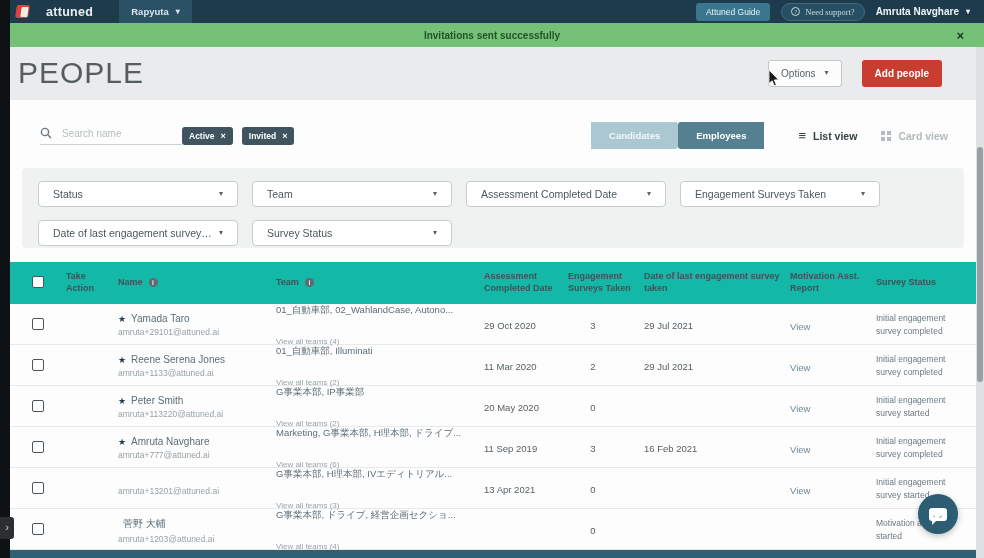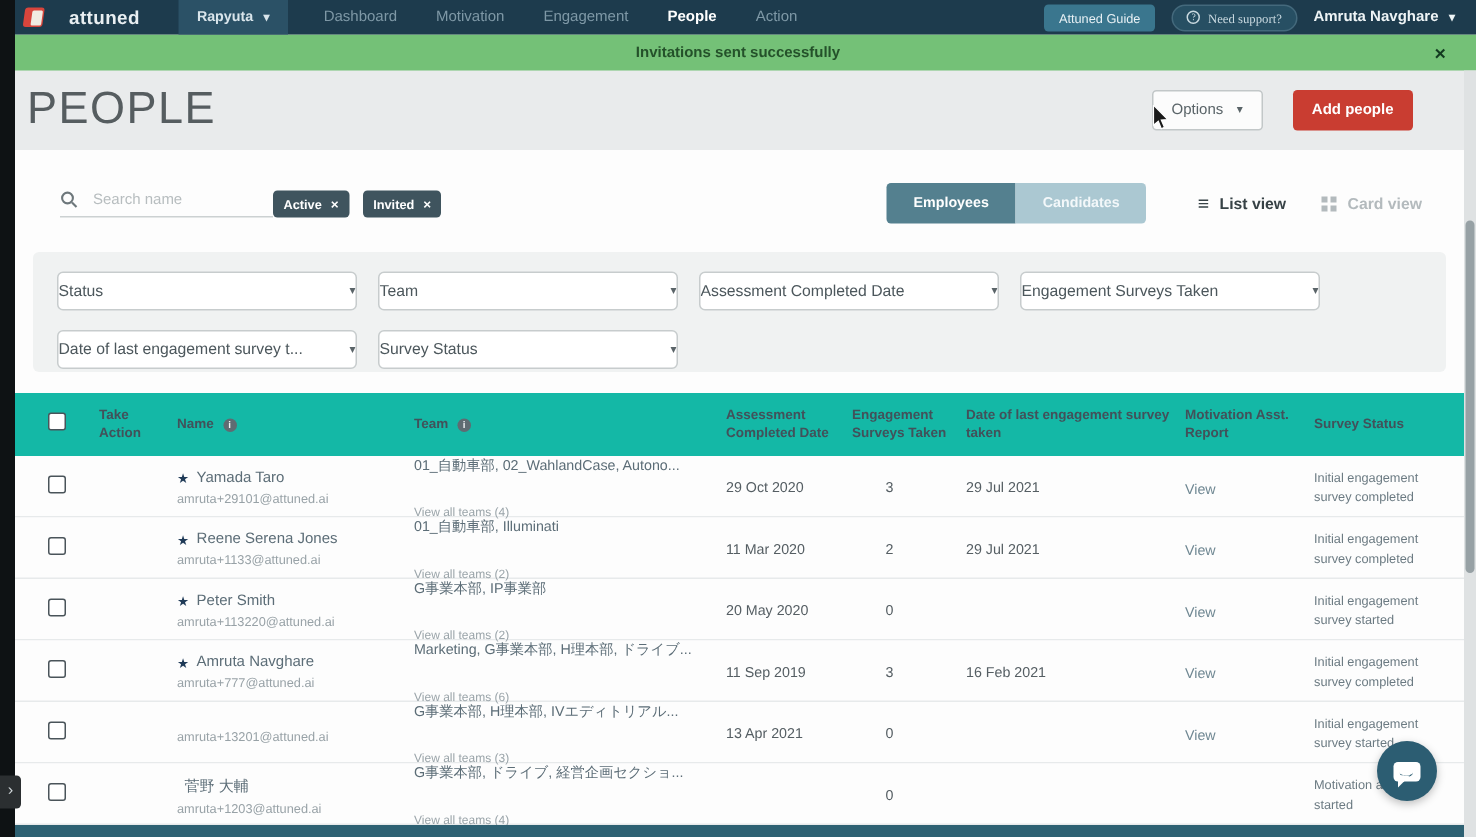--- a/index.html
+++ b/index.html
@@ -69,21 +69,21 @@
   .view-opt.active { color:#374246; }
   .view-opt:not(.active) { color:#b3babd; }
   .list-icon { font-size:13px; line-height:1; }
   .grid-icon { width:4px; height:4px; background:currentColor; box-shadow:6px 0 0 currentColor,
                0 6px 0 currentColor, 6px 6px 0 currentColor; margin:0 6px 6px 0; }
   
   .filters { position:absolute; top:68px; left:12px; right:12px; height:80px; background:#f0f2f2;
              border-radius:4px; padding:13px 16px; display:flex; flex-wrap:wrap; gap:13px 14px;
              align-content:flex-start; }
   .filter { width:200px; height:26px; background:#fff; border:1px solid #c7cccd; border-radius:4px;
-            display:flex; align-items:center; justify-content:space-between; padding:0 0;
+            display:flex; align-items:center; justify-content:space-between; padding:0 14px;
             font-size:10.5px; color:#4c575c; cursor:pointer; white-space:nowrap; overflow:hidden; }
   .filter .caret { color:#5a6468; flex:none; margin-left:6px; }
   .filter-label { overflow:hidden; text-overflow:ellipsis; }
   
   .table { position:absolute; top:162px; left:0; right:0; bottom:0; }
   .grid { display:grid; grid-template-columns:34px 52px 158px 208px 84px 76px 146px 86px 1fr;
           align-items:center; padding-left:22px; }
   .thead { background:#14b8a6; height:42px; }
   .th { font-size:9px; font-weight:bold; color:#42515a; line-height:1.3; padding-right:10px; }
   .cb { appearance:none; -webkit-appearance:none; width:12px; height:12px; border:1.5px solid #4a545a;
@@ -129,32 +129,20 @@
 
 <header class="topnav">
   <div class="brand">
     <span class="logo"></span>
     <span class="brand-name">attuned</span>
   </div>
   <div class="org-pill">
     <span>Rapyuta</span>
     <span class="caret">▾</span>
   </div>
-  <nav class="nav-items">
-
-      <a class="nav-item">Dashboard</a>
-
-      <a class="nav-item">Motivation</a>
-
-      <a class="nav-item">Engagement</a>
-
-      <a class="nav-item active">People</a>
-
-      <a class="nav-item">Action</a>
-    </nav>
   <div class="nav-right">
     <button class="guide-btn">Attuned Guide</button>
     <button class="support-btn">
       <span class="q-icon">?</span>
       <span>Need support?</span>
     </button>
     <div class="user-menu">
       <span>Amruta Navghare</span>
       <span class="caret">▾</span>
     </div>
@@ -193,22 +181,22 @@
           <span>Active</span>
           <span class="chip-x">×</span>
         </span>
 
         <span class="chip">
           <span>Invited</span>
           <span class="chip-x">×</span>
         </span>
       </div>
     <div class="seg-group">
+      <span class="seg">Candidates</span>
       <span class="seg active">Employees</span>
-      <span class="seg">Candidates</span>
     </div>
     <div class="views">
       <span class="view-opt active">
         <span class="list-icon">≡</span>
         <span>List view</span>
       </span>
       <span class="view-opt">
         <span class="grid-icon"></span>
         <span>Card view</span>
       </span>

